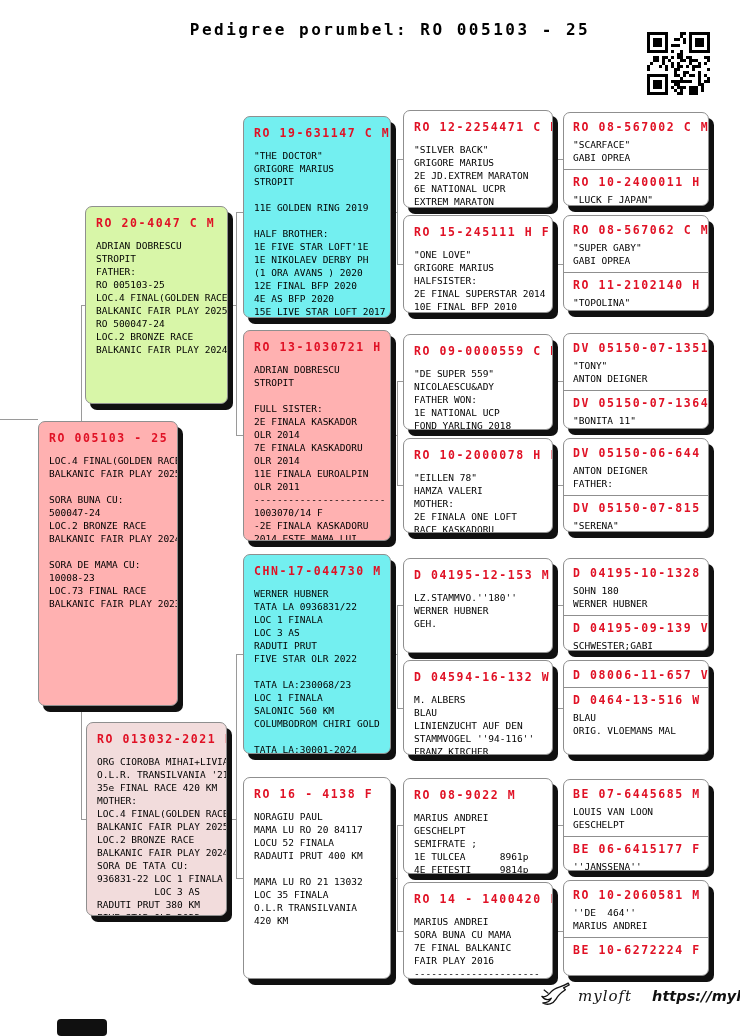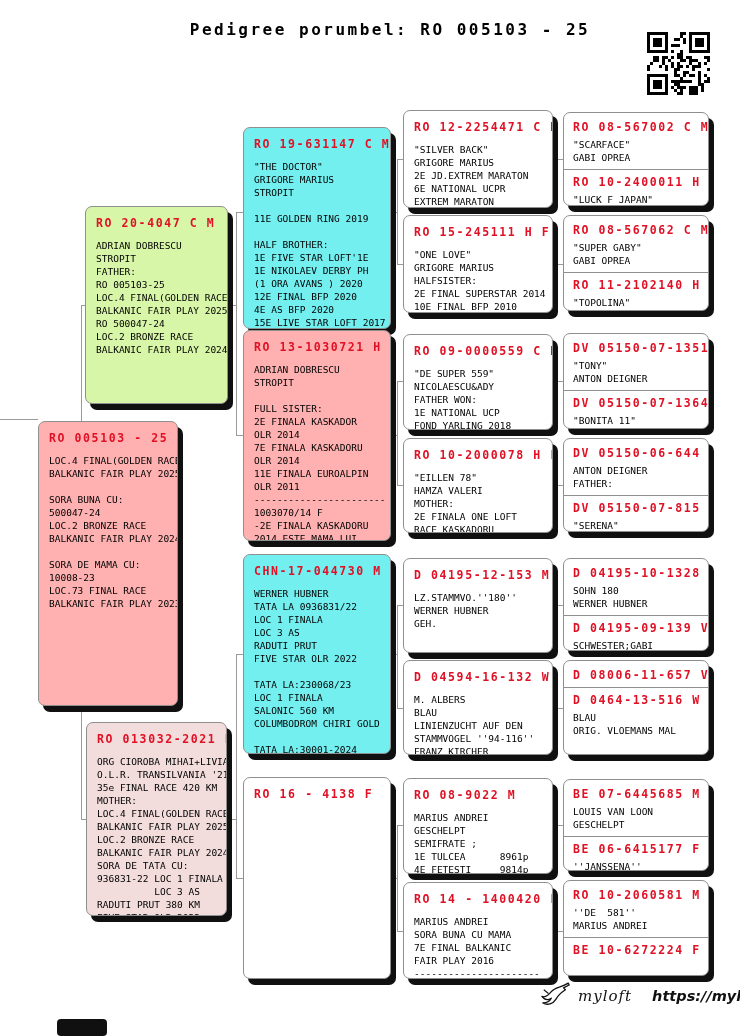--- a/index.html
+++ b/index.html
@@ -248,21 +248,21 @@
 BALKANIC FAIR PLAY 2025
 LOC.2 BRONZE RACE
 BALKANIC FAIR PLAY 2024
 SORA DE TATA CU:
 936831-22 LOC 1 FINALA
           LOC 3 AS
 RADUTI PRUT 380 KM
 FIVE STAR OLR 2022</div>
   </div>
 
-  <div class="box" style="left:243px;top:127px;width:148px;height:202px;background:#73eff0;">
+  <div class="box" style="left:243px;top:116px;width:148px;height:202px;background:#73eff0;">
     <div class="ring">RO 19-631147 C M</div>
     <div class="body">"THE DOCTOR"
 GRIGORE MARIUS
 STROPIT
 
 11E GOLDEN RING 2019
 
 HALF BROTHER:
 1E FIVE STAR LOFT'1E
 1E NIKOLAEV DERBY PH
@@ -303,20 +303,29 @@
 LOC 1 FINALA
 SALONIC 560 KM
 COLUMBODROM CHIRI GOLD
 
 TATA LA:30001-2024
 LOC 22 FINALA</div>
   </div>
 
   <div class="box" style="left:243px;top:777px;width:148px;height:202px;background:#ffffff;">
     <div class="ring">RO 16 - 4138 F</div>
+    <div class="body">NORAGIU PAUL
+MAMA LU RO 20 84117
+LOCU 52 FINALA
+RADAUTI PRUT 400 KM
+
+MAMA LU RO 21 13032
+LOC 35 FINALA
+O.L.R TRANSILVANIA
+420 KM</div>
   </div>
 
   <div class="box" style="left:403px;top:110px;width:150px;height:98px;background:#ffffff;">
     <div class="ring">RO 12-2254471 C M</div>
     <div class="body">"SILVER BACK"
 GRIGORE MARIUS
 2E JD.EXTREM MARATON
 6E NATIONAL UCPR
 EXTREM MARATON
 BUHARES (11 45'</div>
@@ -450,21 +459,21 @@
     <div class="body">LOUIS VAN LOON
 GESCHELPT</div>
     <hr class="divider">
     <div class="ring">BE 06-6415177 F</div>
     <div class="body">''JANSSENA''
 IANSSEN ARENDONK</div>
   </div>
 
   <div class="box gbox" style="left:563px;top:880px;width:146px;height:96px;background:#ffffff;">
     <div class="ring">RO 10-2060581 M</div>
-    <div class="body">''DE  581''
+    <div class="body">''DE  464''
 MARIUS ANDREI</div>
     <hr class="divider">
     <div class="ring">BE 10-6272224 F</div>
   </div>
 
 
   <div class="brand">
     <span>
       <svg width="32" height="27" viewBox="0 0 34 28">
         <path d="M30 3 C22 8 16 7 12 12 C8 17 4 18 2 17 C5 21 9 21 12 19 C10 23 6 24 3 24 C8 27 14 25 17 20 C19 16 24 12 27 10 L25 8 L31 5 Z" fill="none" stroke="#111" stroke-width="1.4" stroke-linejoin="round"></path>

